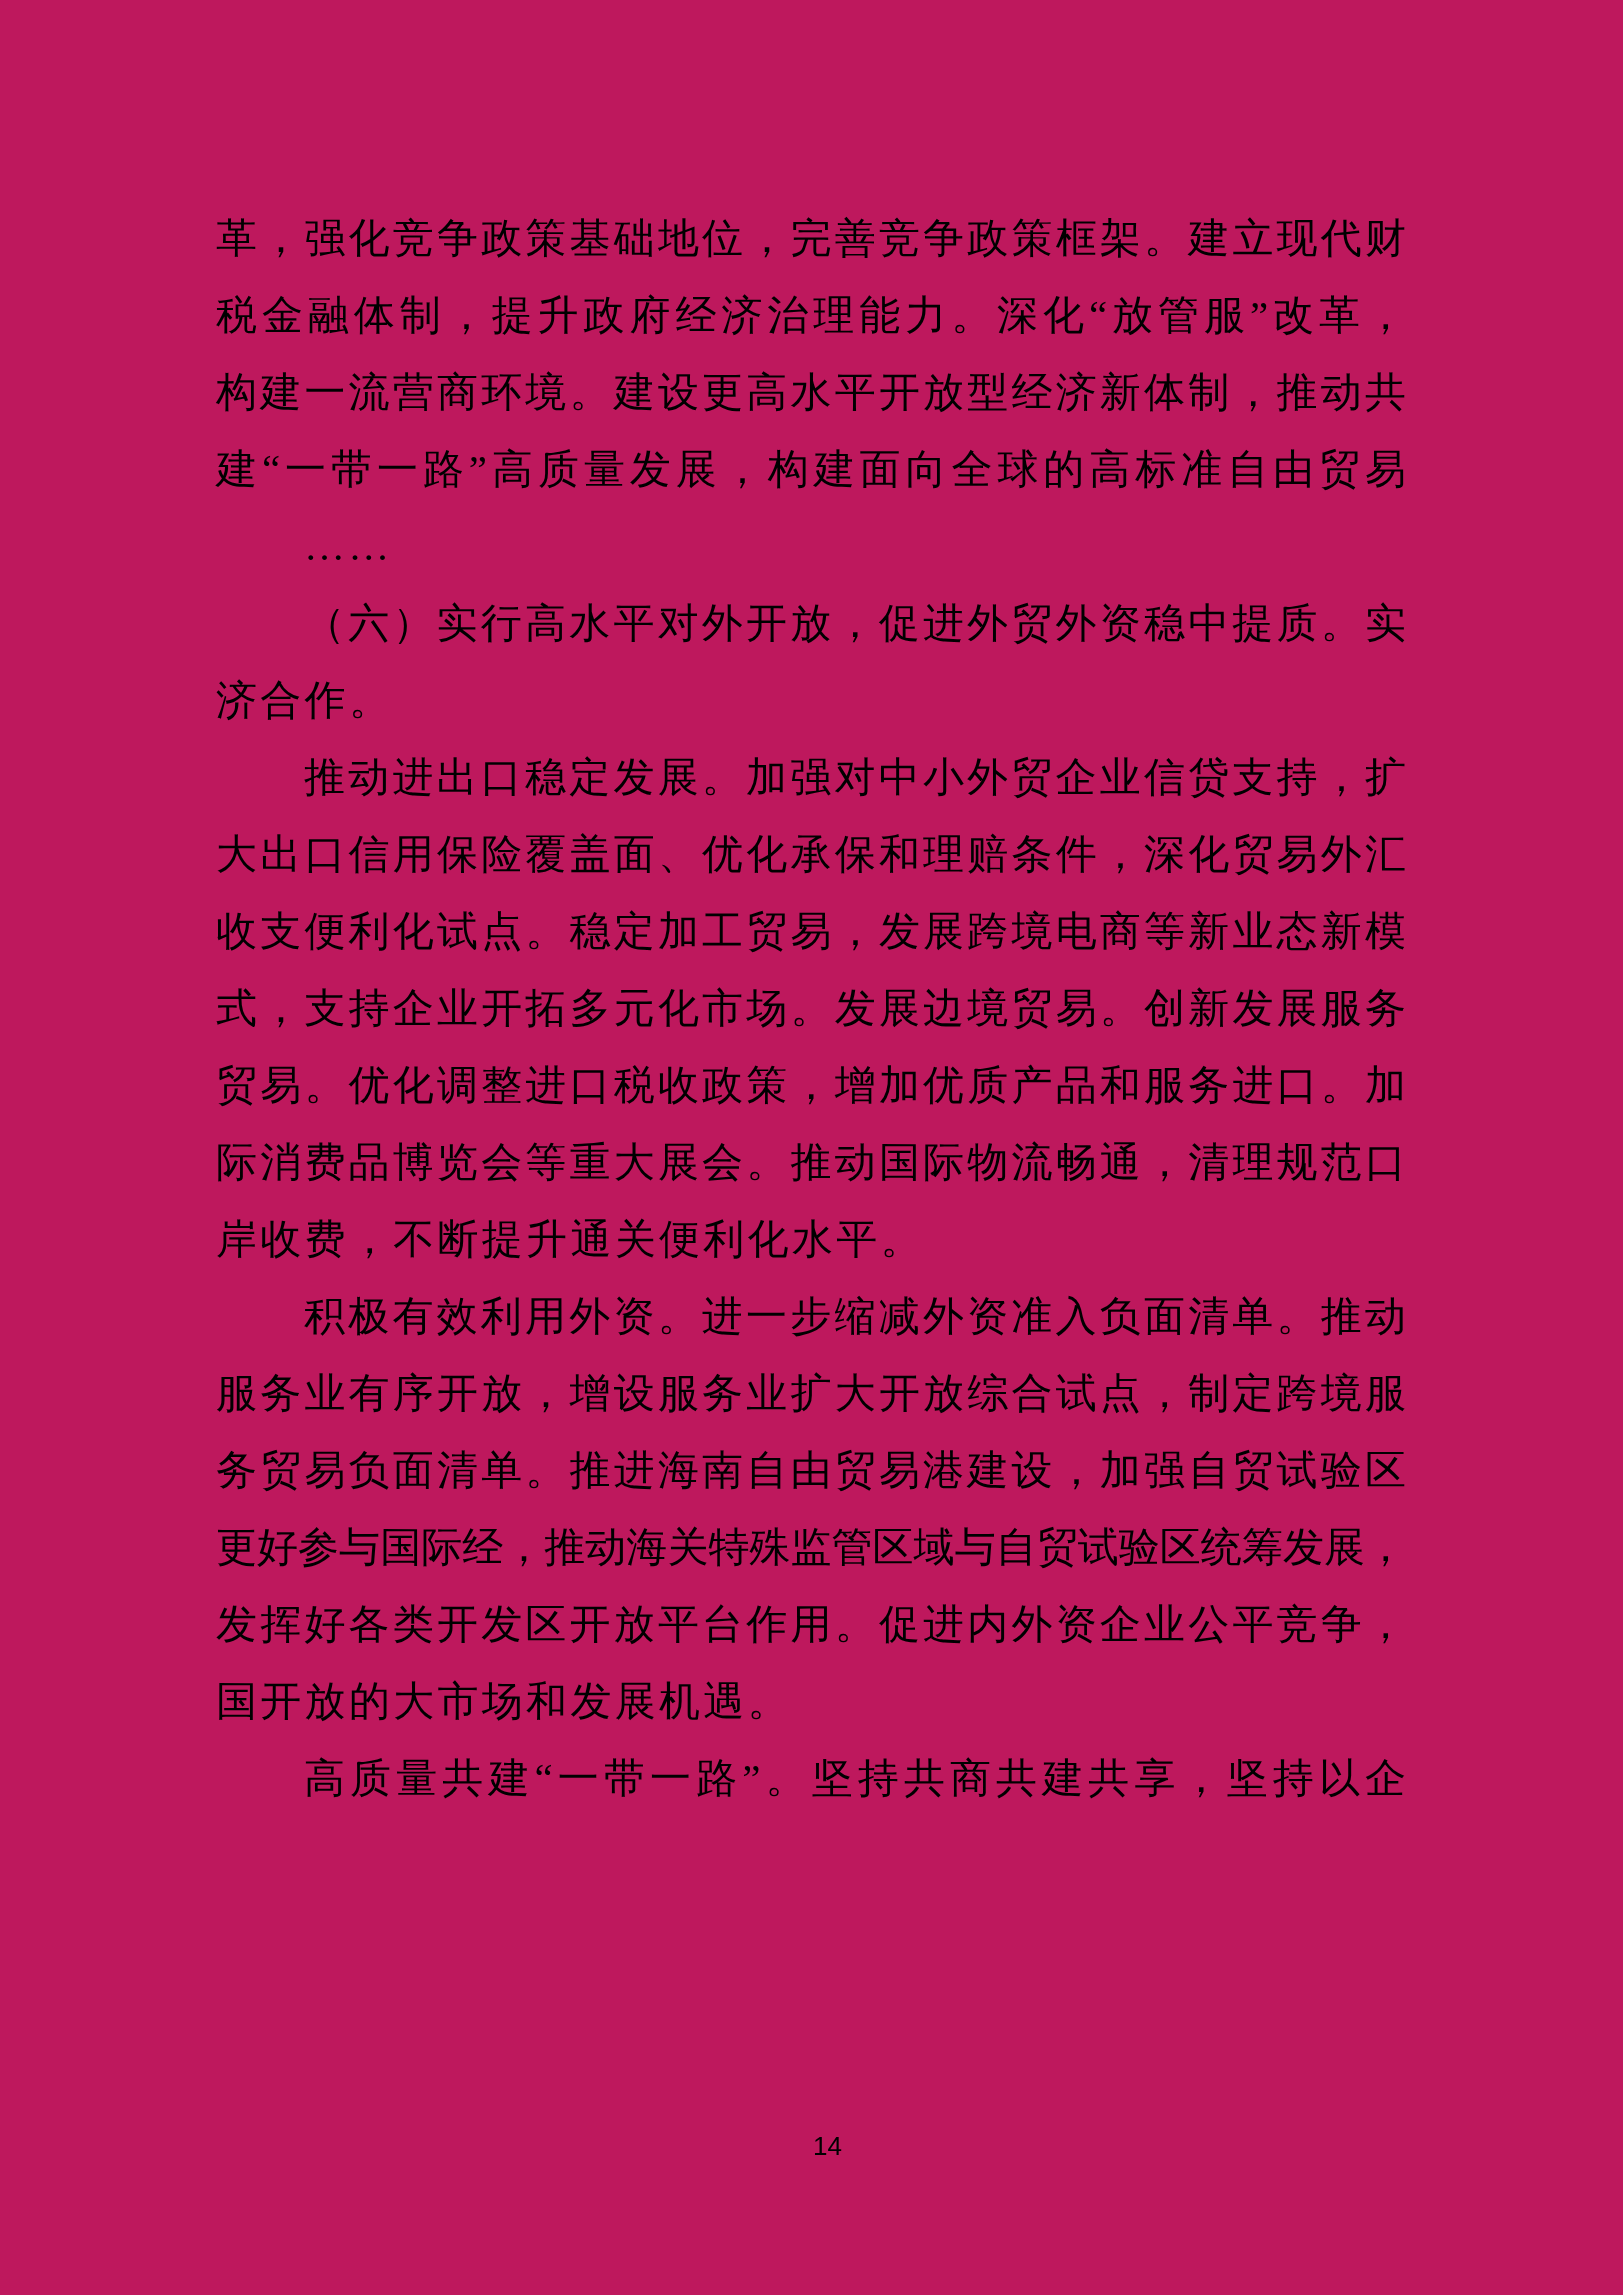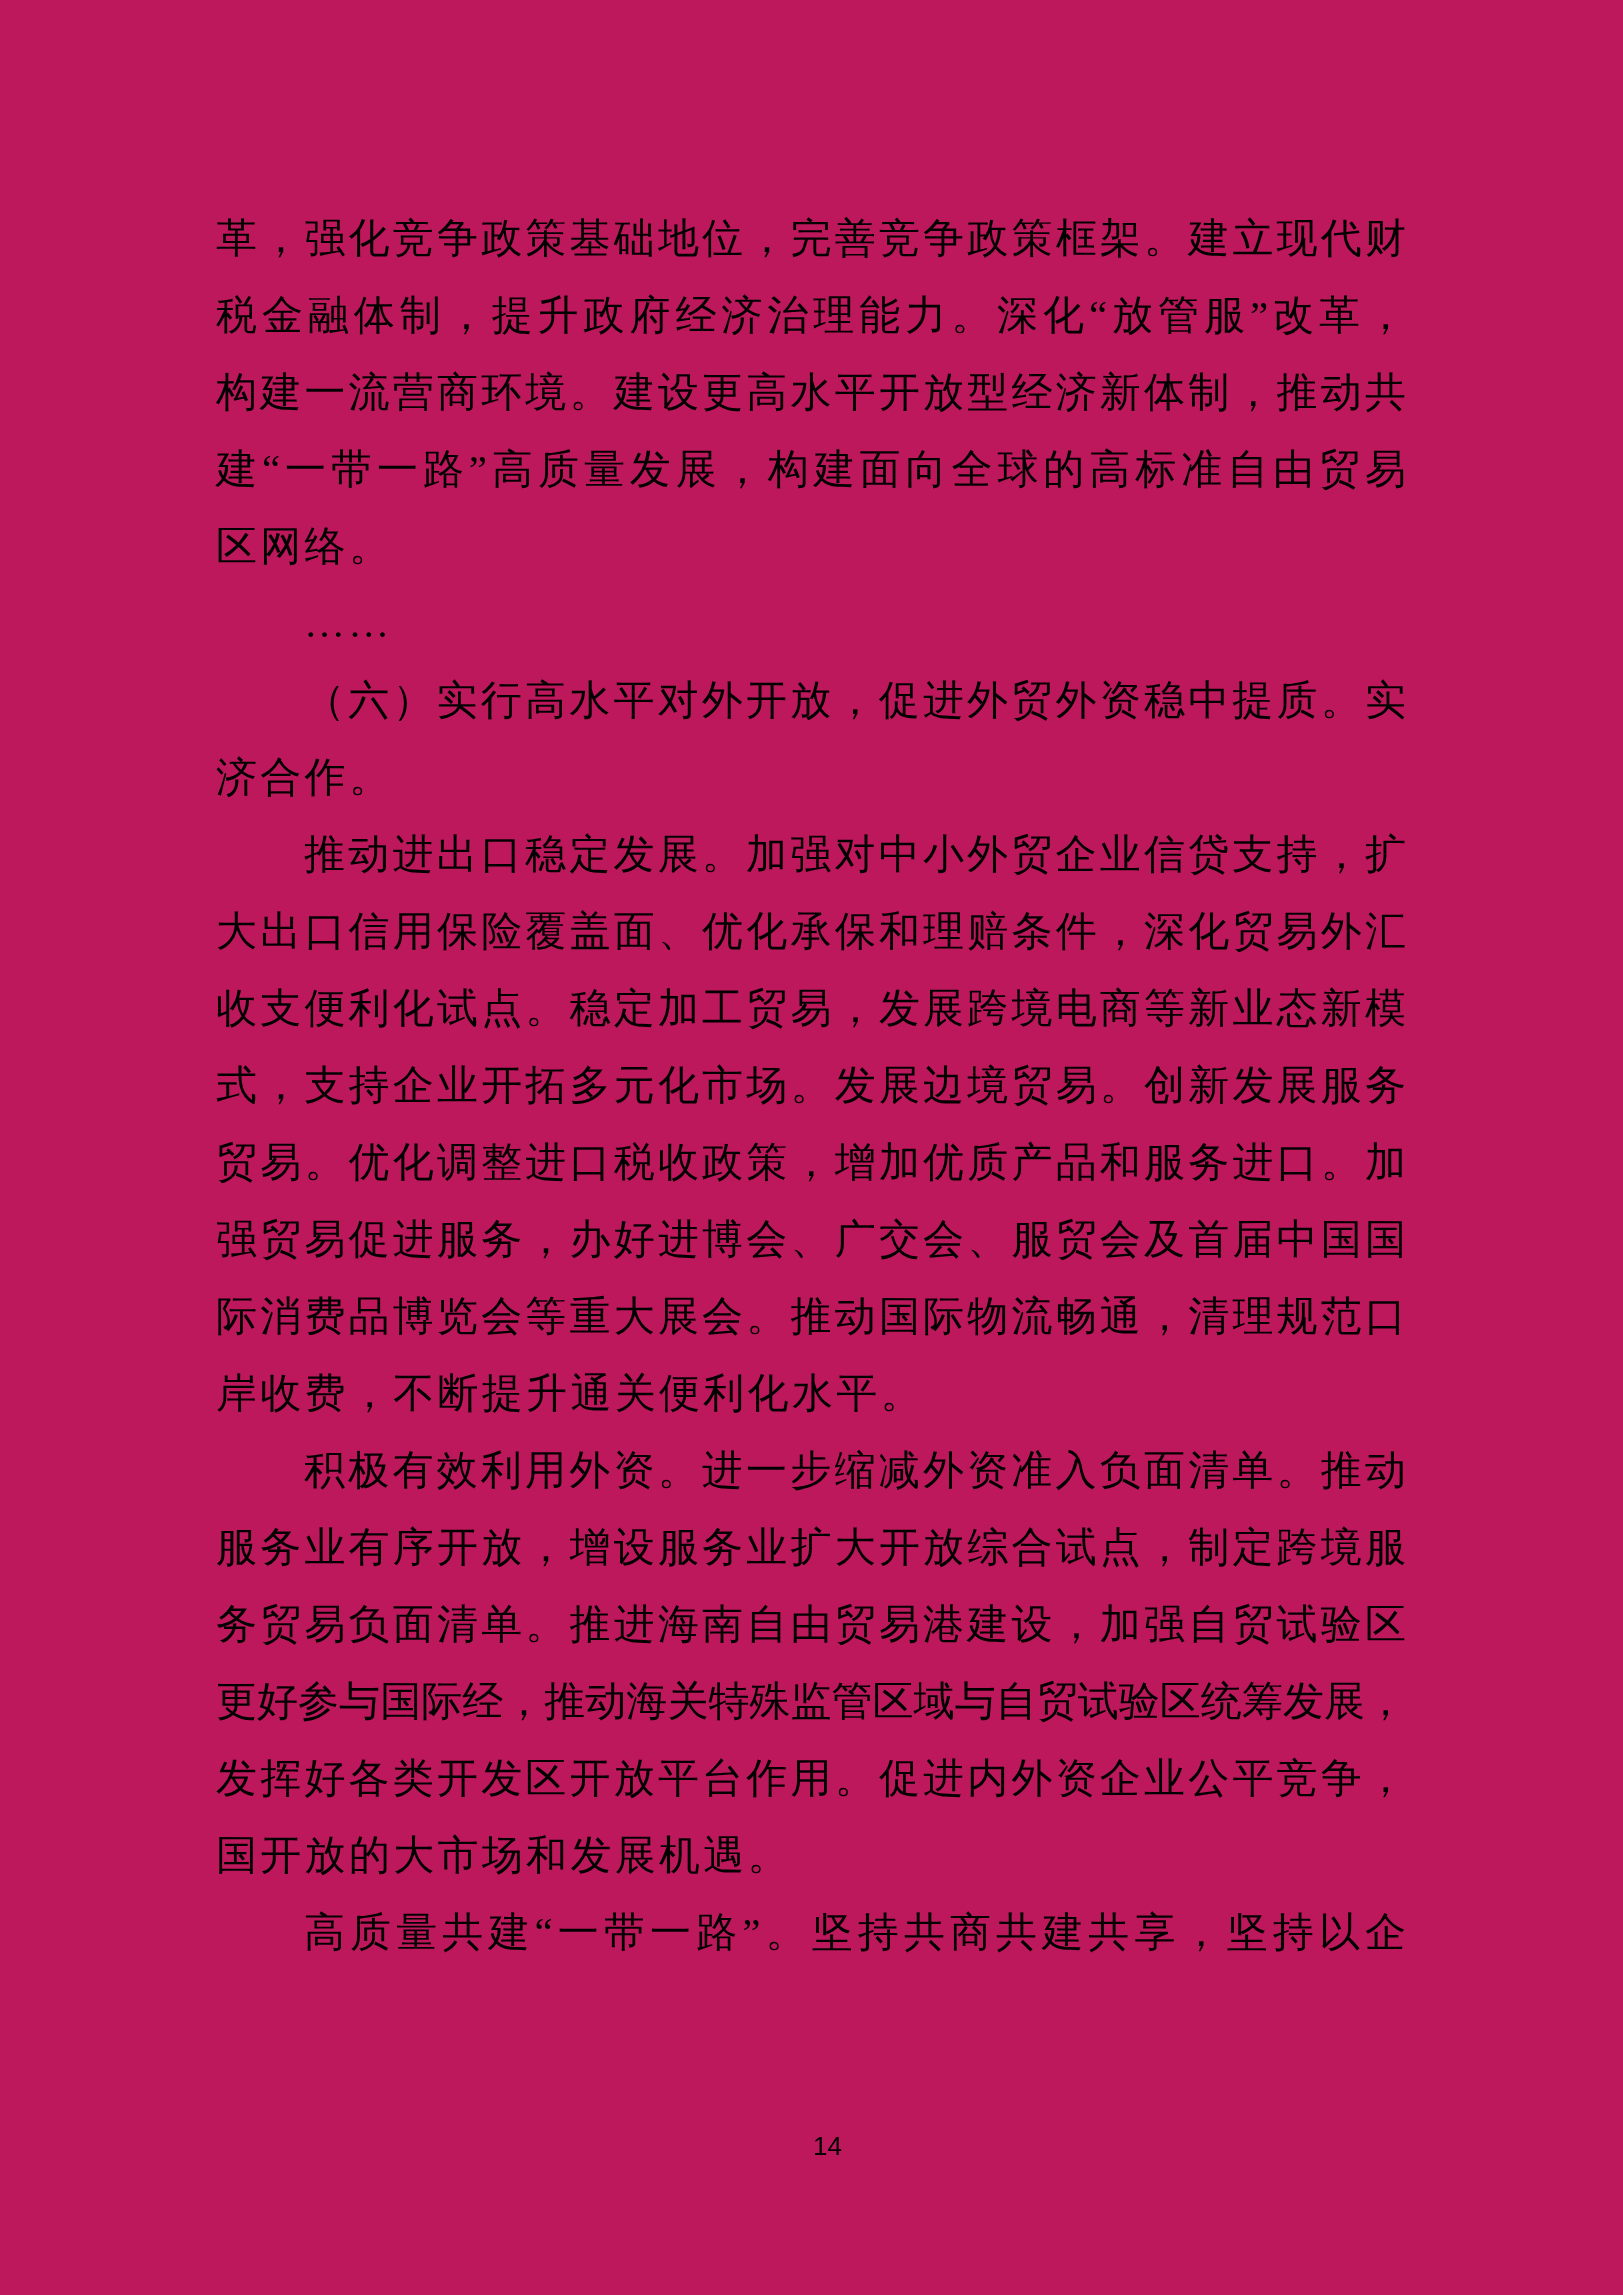--- a/index.html
+++ b/index.html
@@ -54,30 +54,28 @@
 </style>
 </head>
 <body>
 
 <div class="page">
   <div class="text-block" style="color: rgb(0, 0, 0);">
       <div class="line stretch">革，强化竞争政策基础地位，完善竞争政策框架。建立现代财</div>
       <div class="line stretch">税金融体制，提升政府经济治理能力。深化“放管服”改革，</div>
       <div class="line stretch">构建一流营商环境。建设更高水平开放型经济新体制，推动共</div>
       <div class="line stretch">建“一带一路”高质量发展，构建面向全球的高标准自由贸易</div>
-      <div class="line">区网络。</div>
       <div class="line indent">……</div>
       <div class="line stretch indent">（六）实行高水平对外开放，促进外贸外资稳中提质。实</div>
       <div class="line">济合作。</div>
       <div class="line stretch indent">推动进出口稳定发展。加强对中小外贸企业信贷支持，扩</div>
       <div class="line stretch">大出口信用保险覆盖面、优化承保和理赔条件，深化贸易外汇</div>
       <div class="line stretch">收支便利化试点。稳定加工贸易，发展跨境电商等新业态新模</div>
       <div class="line stretch">式，支持企业开拓多元化市场。发展边境贸易。创新发展服务</div>
       <div class="line stretch">贸易。优化调整进口税收政策，增加优质产品和服务进口。加</div>
-      <div class="line stretch">强贸易促进服务，办好进博会、广交会、服贸会及首届中国国</div>
       <div class="line stretch">际消费品博览会等重大展会。推动国际物流畅通，清理规范口</div>
       <div class="line">岸收费，不断提升通关便利化水平。</div>
       <div class="line stretch indent">积极有效利用外资。进一步缩减外资准入负面清单。推动</div>
       <div class="line stretch">服务业有序开放，增设服务业扩大开放综合试点，制定跨境服</div>
       <div class="line stretch">务贸易负面清单。推进海南自由贸易港建设，加强自贸试验区</div>
       <div class="line stretch">更好参与国际经，推动海关特殊监管区域与自贸试验区统筹发展，</div>
       <div class="line stretch">发挥好各类开发区开放平台作用。促进内外资企业公平竞争，</div>
       <div class="line">国开放的大市场和发展机遇。</div>
       <div class="line stretch indent">高质量共建“一带一路”。坚持共商共建共享，坚持以企</div>
     </div>

